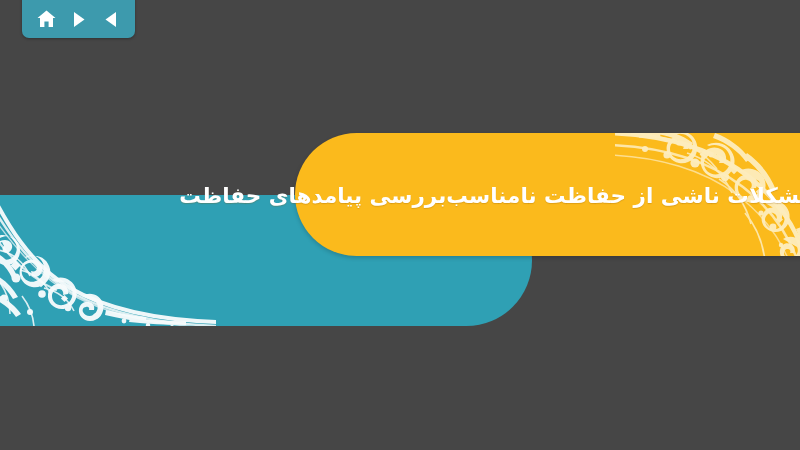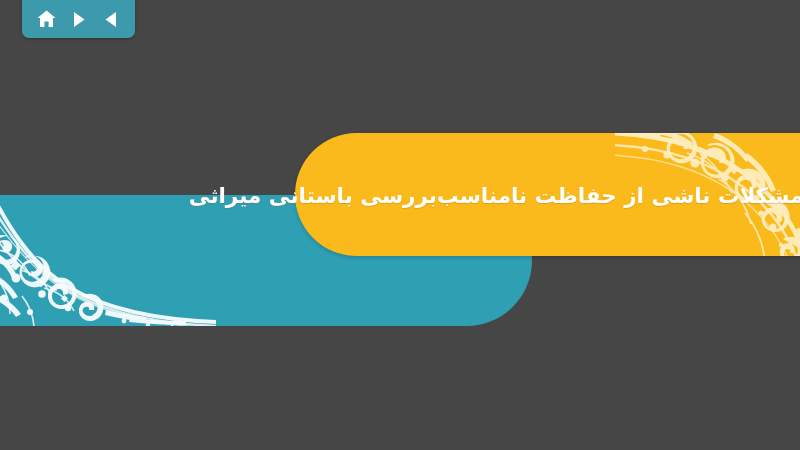--- a/index.html
+++ b/index.html
@@ -221,21 +221,21 @@
         <path d="M72 26 c20 6 36 20 45 40"></path>
         <path d="M104 52 c16 10 27 26 32 45"></path>
         <path d="M130 86 c11 13 18 30 20 48"></path>
         <path d="M24 10 c18 -2 36 2 52 12"></path>
       </g>
     </svg>
   </div>
 
   <div class="title-block">
     <div class="title-line">تحلیل مشکلات ناشی از حفاظت نامناسب</div>
-    <div class="title-line">بررسی باستانی میراثی</div>
+    <div class="title-line">بررسی پیامدهای حفاظت</div>
   </div>
 
   <div class="toolbar">
     <div class="tb-btn" title="back">
       <span>
         <svg width="16" height="17" viewBox="0 0 16 17" aria-hidden="true">
           <path d="M13 1 L2.5 8.5 L13 16 Z" fill="#ffffff"></path>
         </svg>
       </span>
     </div>

